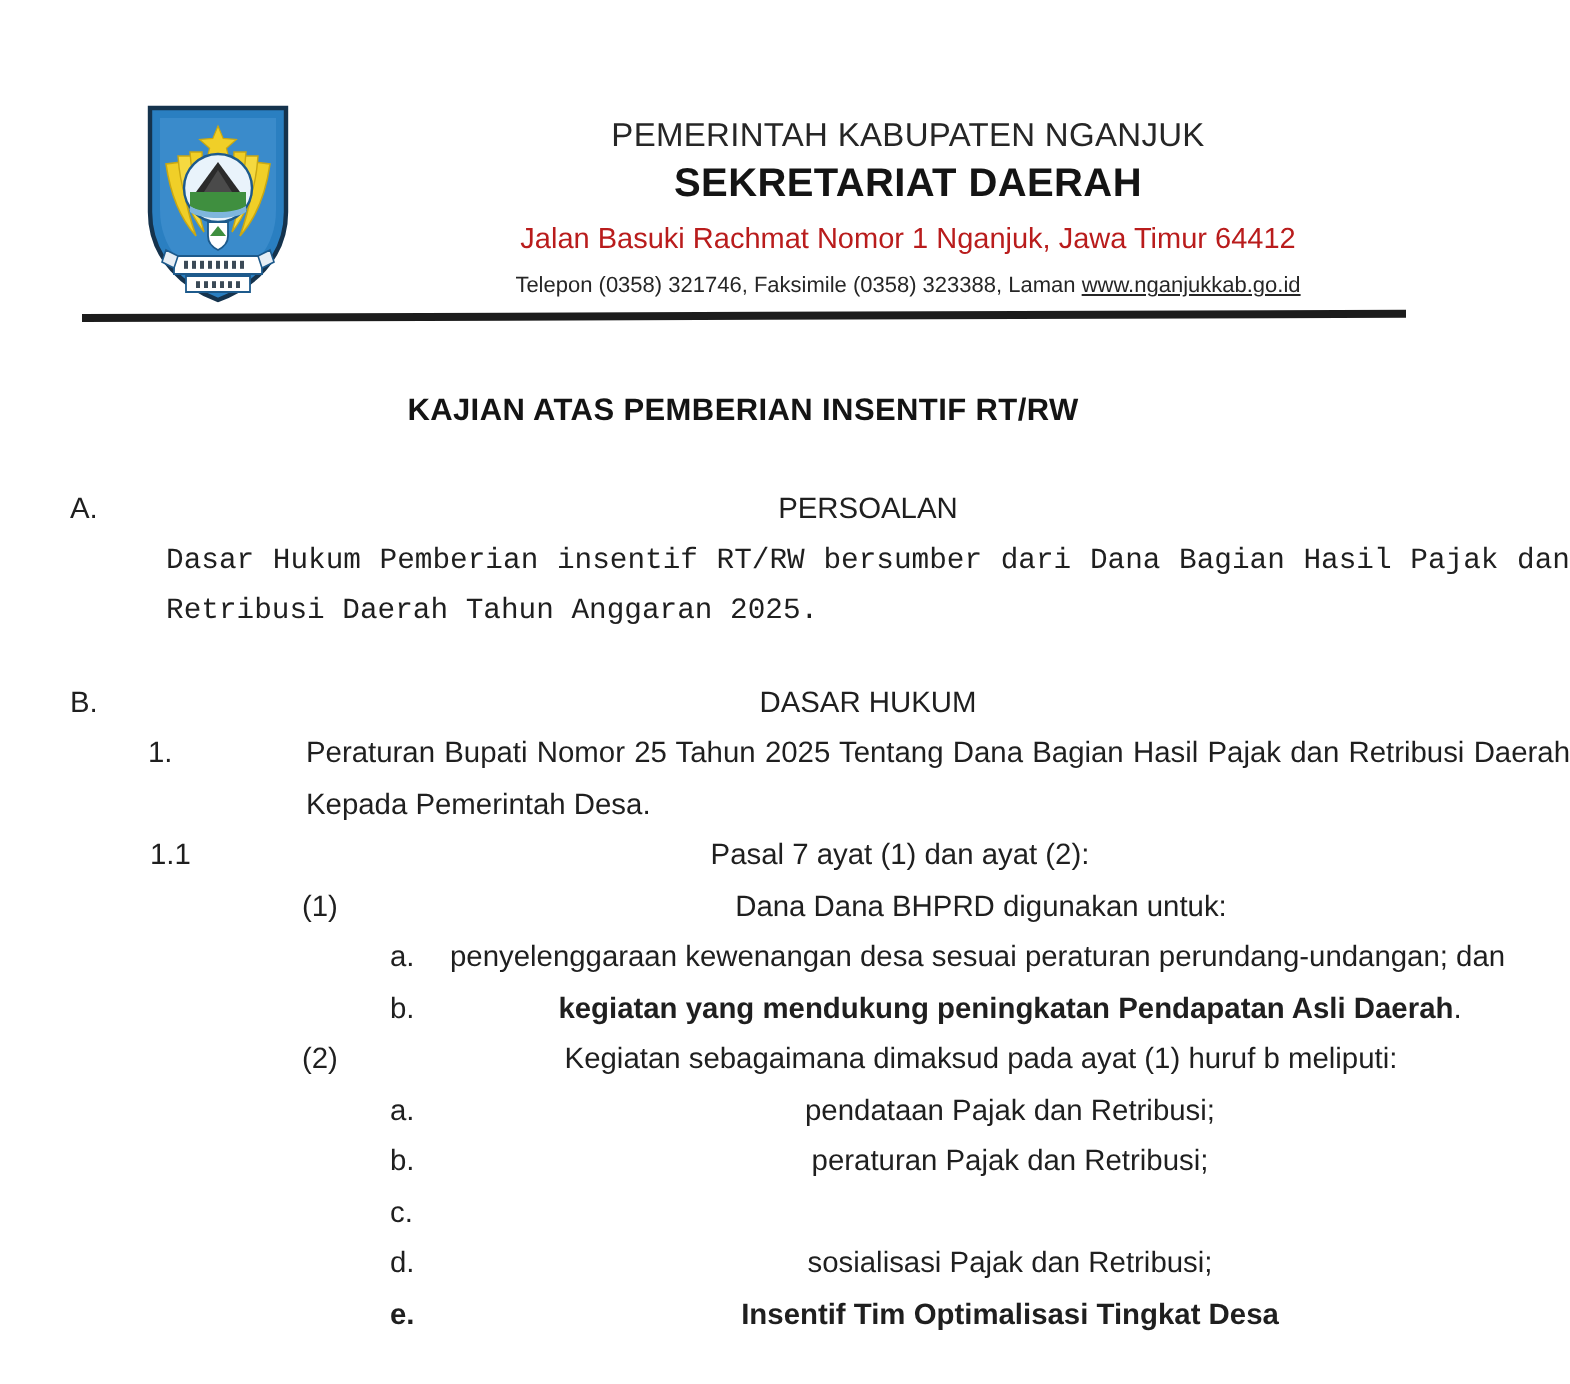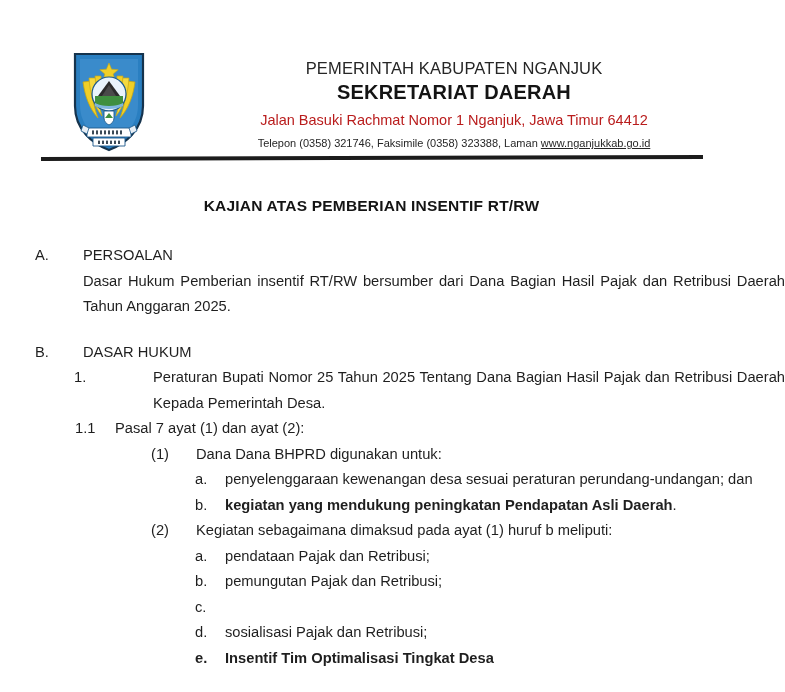--- a/index.html
+++ b/index.html
@@ -123,20 +123,21 @@
     line-height: 25.5px;
     color: #1f1f1f;
   }
 
   .marker {
     flex: 0 0 auto;
     white-space: nowrap;
   }
   .content {
     flex: 1 1 auto;
+    text-align: center;
   }
 
   
   .lvl-A   { padding-left: 35px; }
   .lvl-A .marker   { width: 48px; }
 
   .lvl-num { padding-left: 74px; }
   .lvl-num .marker { width: 41px; }
 
   .lvl-sub { padding-left: 75px; }
@@ -146,21 +147,21 @@
   .lvl-par .marker { width: 45px; }
 
   .lvl-let { padding-left: 195px; }
   .lvl-let .marker { width: 30px; }
 
   .just   { text-align: justify; text-align-last: left; }
   .just-w { width: 495px; }
   .bold   { font-weight: bold; }
   .heading-row { margin-bottom: 0px; }
   .gap-sm { height: 20px; }
-  .pad-r-A  { width: 608px; }
+  .pad-r-A  { width: 608px; font-family: Liberation Mono, monospace; }
   .pad-r-num { width: 578px; margin-left: 38px; }
 </style>
 </head>
 <body>
 
 <div class="page">
 
   <div class="letterhead">
 
     <div class="crest">
@@ -277,21 +278,21 @@
       <span class="content">Kegiatan sebagaimana dimaksud pada ayat (1) huruf b meliputi:</span>
     </div>
 
     <div class="row lvl-let">
       <span class="marker">a.</span>
       <span class="content">pendataan Pajak dan Retribusi;</span>
     </div>
 
     <div class="row lvl-let">
       <span class="marker">b.</span>
-      <span class="content">pemungutan Pajak dan Retribusi;</span>
+      <span class="content">peraturan Pajak dan Retribusi;</span>
     </div>
 
     <div class="row lvl-let">
       <span class="marker">c.</span>
     </div>
 
     <div class="row lvl-let">
       <span class="marker">d.</span>
       <span class="content">sosialisasi Pajak dan Retribusi;</span>
     </div>

